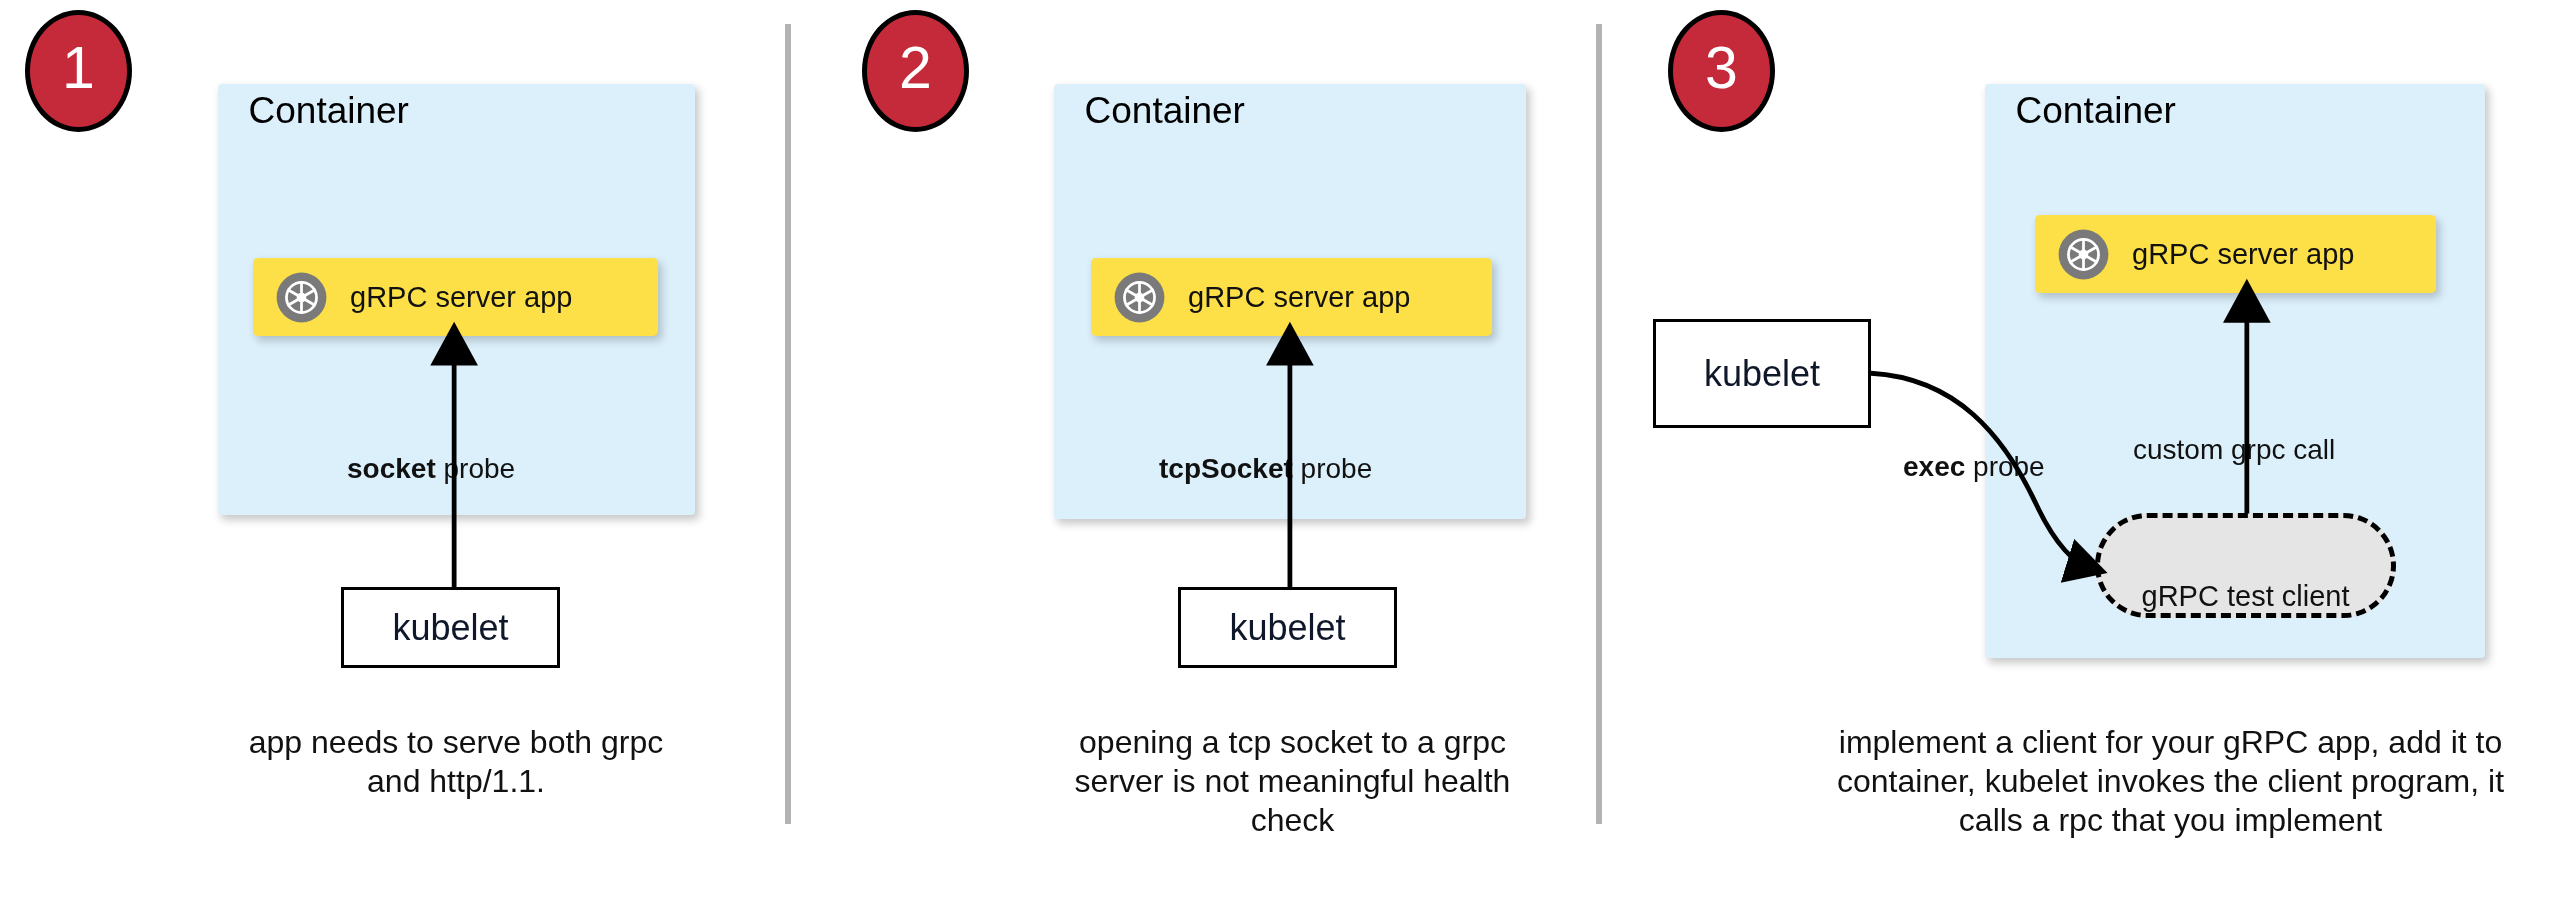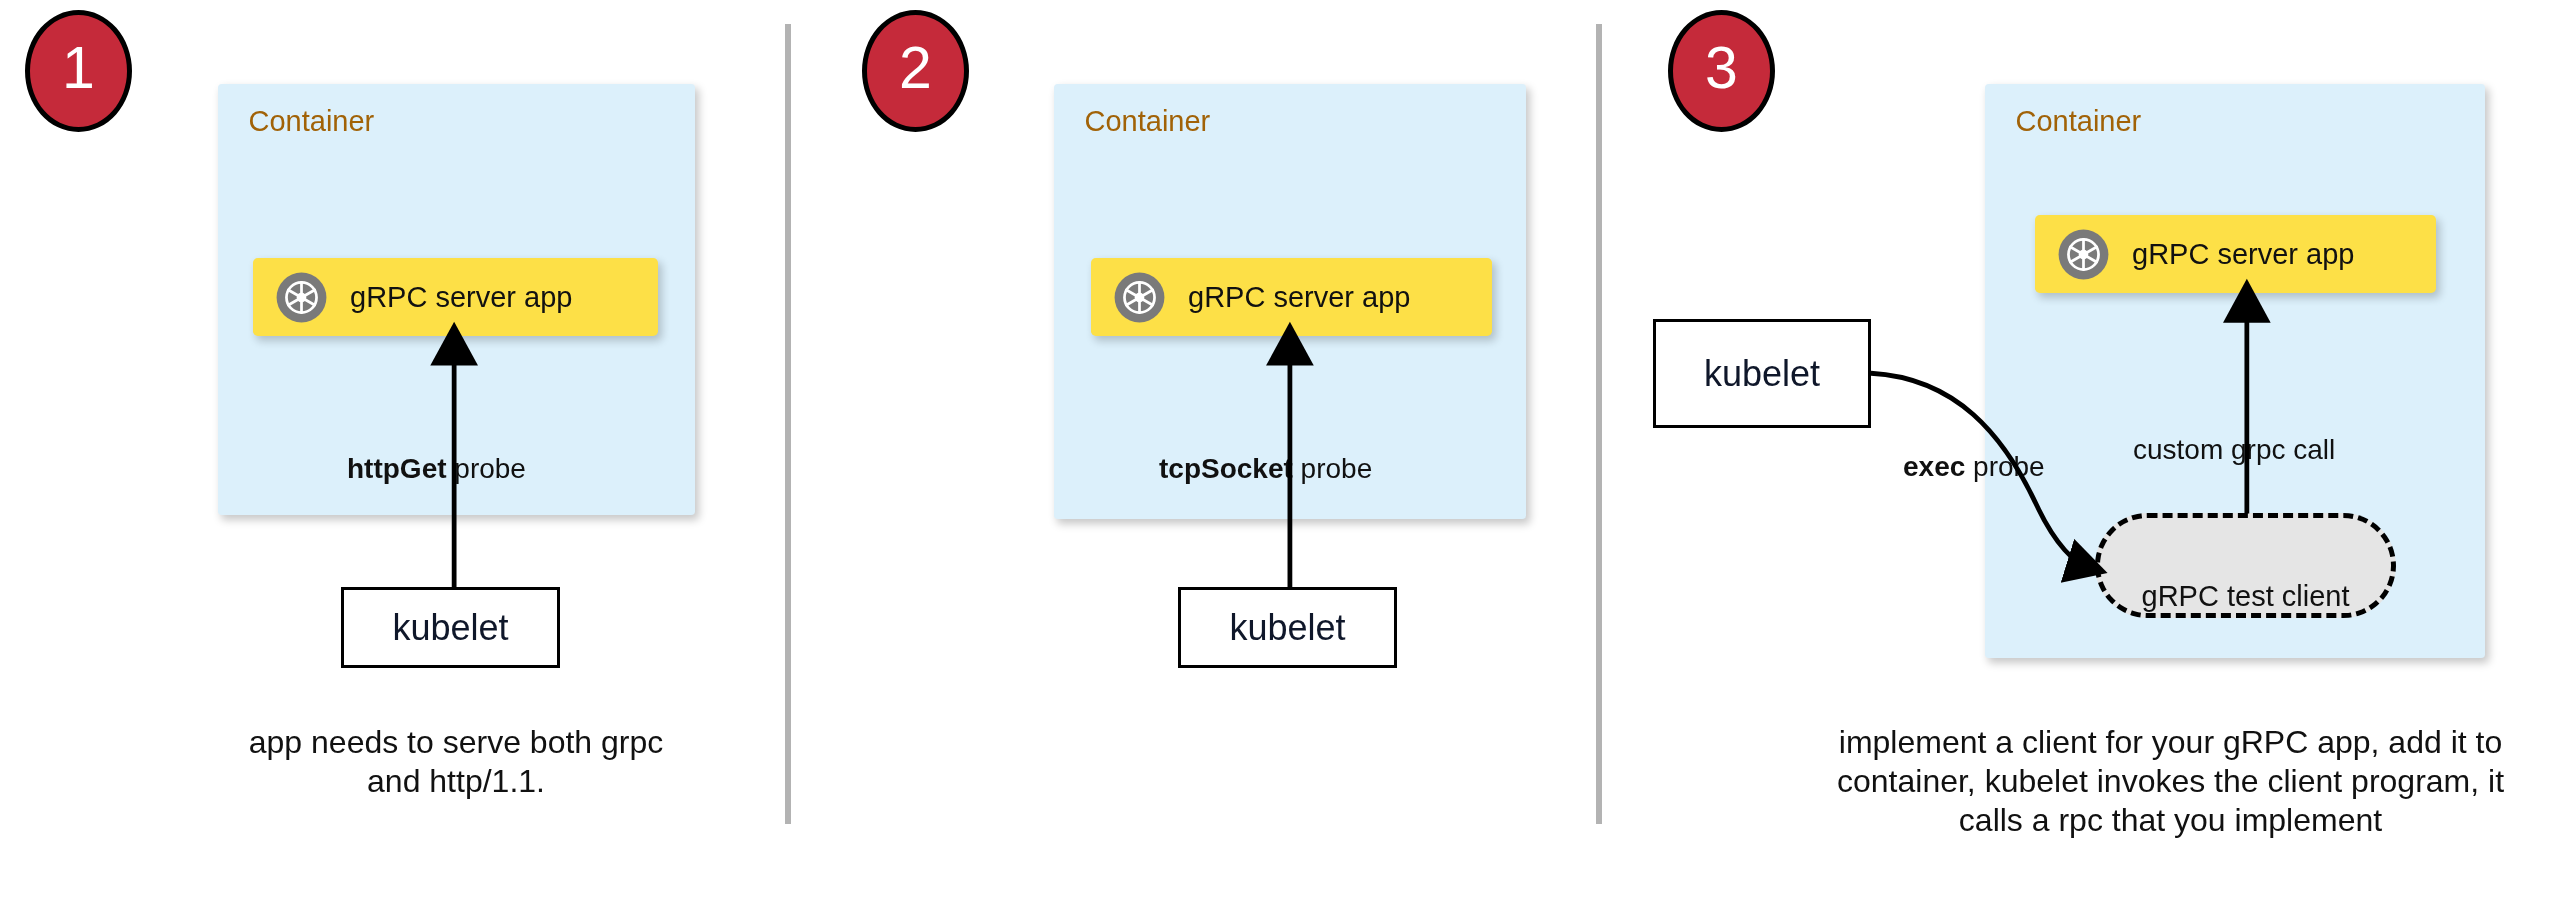--- a/index.html
+++ b/index.html
@@ -39,23 +39,23 @@
 
   
   .container-box{
     position:absolute;
     background:#DCF0FB;
     border-radius:3.8px;
     box-shadow:3.8px 4.8px 8.6px rgba(0,0,0,0.22);
   }
   .container-label{
     position:absolute;
-    left:30.5px;top:21px;
-    font-size:29px;
-    color:#a16207;
+    left:30.5px;top:6px;
+    font-size:37px;
+    color:#000000;
     white-space:nowrap;
   }
 
   
   .app-card{
     position:absolute;
     background:#fde047;
     border-radius:4.8px;
     box-shadow:3.8px 4.8px 8.6px rgba(0,0,0,0.20);
     display:flex;align-items:center;
@@ -160,21 +160,21 @@
         <line x1="32" y1="32" x2="32" y2="49.5"></line>
         <line x1="32" y1="32" x2="16.8" y2="40.8"></line>
         <line x1="32" y1="32" x2="16.8" y2="23.2"></line>
       </g>
       <circle cx="32" cy="32" r="5.6" fill="#ffffff"></circle>
     </svg>
     <div class="app-label">gRPC server app</div>
   </div>
 
   <div class="edge-label" style="left:347px;top:453px;">
-    <b>httpGet</b><span> probe</span>
+    <b>socket</b><span> probe</span>
   </div>
 
   <div class="plain-box" style="left:341px;top:587px;width:219px;height:81px;">
     <div class="plain-label">kubelet</div>
   </div>
 
   <div class="caption" style="left:227px;top:723px;width:458px;">app needs to serve both grpc and http/1.1.</div>
 
   <div class="badge" style="left:862px;top:9.5px;">
     <span>2</span>
@@ -211,20 +211,21 @@
   </div>
 
   <div class="edge-label" style="left:1159px;top:453px;">
     <b>tcpSocket</b><span> probe</span>
   </div>
 
   <div class="plain-box" style="left:1178px;top:587px;width:219px;height:81px;">
     <div class="plain-label">kubelet</div>
   </div>
 
+  <div class="caption" style="left:1049px;top:723px;width:487px;">opening a tcp socket to a grpc server is not meaningful health check</div>
 
   <div class="badge" style="left:1668px;top:9.5px;">
     <span>3</span>
   </div>
 
   <div class="container-box" style="left:1985px;top:84px;width:500px;height:574px;">
     <div class="container-label">Container</div>
   </div>
 
   <div class="app-card" style="left:2035px;top:215px;width:401px;height:78px;">

